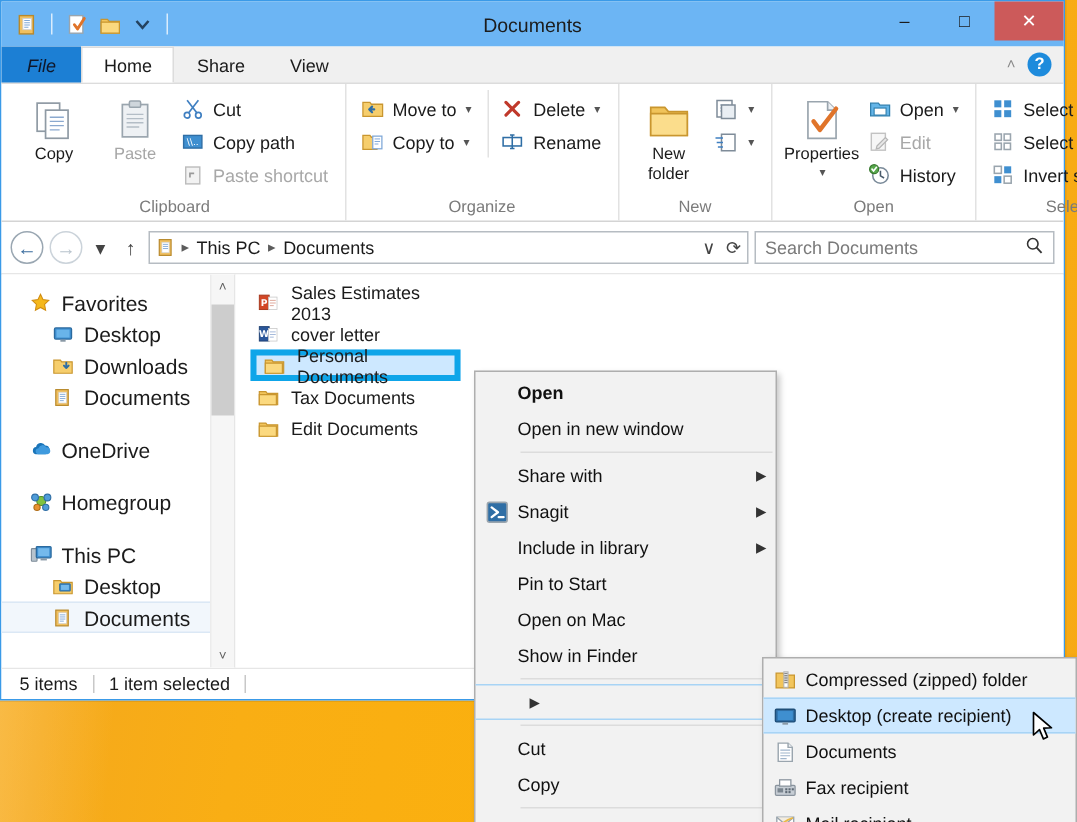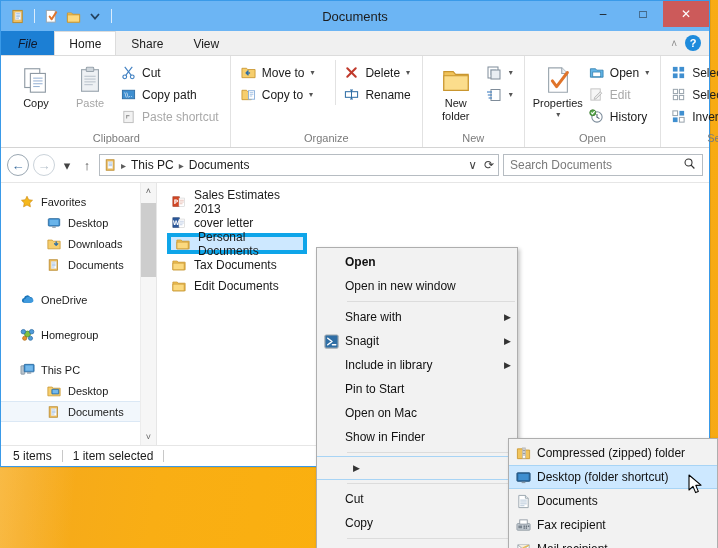--- a/index.html
+++ b/index.html
@@ -115,23 +115,23 @@
   .wbody { flex: 1; display: flex; min-height: 0; border-top: 1px solid #e6e6e6; }
 
   
   .navpane {
     width: 156px; background: #fff; border-right: 1px solid #e6e6e6;
     position: relative; overflow: hidden; flex: none;
   }
   .navlist { padding: 8px 0 0 0; }
   .navitem {
     display: flex; align-items: center; gap: 6px; height: 21px;
-    padding-left: 18px; font-size: 11px; color: #1b1b1b; white-space: nowrap;
-  }
-  .navitem.child { padding-left: 45px; }
+    padding-left: 18px; font-size: 14px; color: #1b1b1b; white-space: nowrap;
+  }
+  .navitem.child { padding-left: 33px; }
   .navitem.sel { background: #f2f7fc; border: 1px solid #dbe8f5; border-left: none; border-right: none; }
   .navitem .ic { width: 16px; height: 16px; flex: none; display: flex; align-items: center; justify-content: center; }
   .navgap { height: 14px; }
   .scrollbar {
     position: absolute; right: 0; top: 0; bottom: 0; width: 16px; background: #f6f6f6;
     border-left: 1px solid #ececec; display: flex; flex-direction: column; align-items: center;
   }
   .sb-arrow { height: 16px; width: 16px; display: flex; align-items: center; justify-content: center; color: #606060; font-size: 9px; }
   .sb-track { flex: 1; width: 16px; position: relative; }
   .sb-thumb { position: absolute; top: 4px; left: 0; width: 16px; height: 74px; background: #cdcdcd; }
@@ -331,21 +331,21 @@
                     <line x1="9.3" y1="6" x2="13.2" y2="6"></line>
                     <line x1="9.3" y1="7.8" x2="13.2" y2="7.8"></line>
                     <line x1="9.3" y1="9.6" x2="12" y2="9.6"></line>
                   </g>
                 </svg>
             </span>
             <span>Copy to</span>
             <span class="caret">▾</span>
           </div>
         </div>
-        <div class="smallcol" style="border-left:1px solid #e2e2e2; padding-left:4px; margin-left:16px;">
+        <div class="smallcol" style="border-left:1px solid #e2e2e2; padding-left:4px; margin-left:6px;">
           <div class="smallbtn">
             <span class="ic">
               <svg width="15" height="15" viewBox="0 0 16 16">
                   <g stroke="#c0392b" stroke-width="2.2" stroke-linecap="round">
                     <line x1="3.5" y1="3.5" x2="12.5" y2="12.5"></line>
                     <line x1="12.5" y1="3.5" x2="3.5" y2="12.5"></line>
                   </g>
                 </svg>
             </span>
             <span>Delete</span>
@@ -829,21 +829,21 @@
   <div class="ctxitem hl">
     <span class="gutter">
       <span class="ic">
         <svg width="15" height="15" viewBox="0 0 16 16">
             <rect x="1" y="3" width="14" height="9" rx=".8" fill="#2f6ea5" stroke="#1f4e78" stroke-width="1"></rect>
             <rect x="2.6" y="4.3" width="10.8" height="6.4" fill="#3f8fd0"></rect>
             <rect x="6" y="12.5" width="4" height="1.5" fill="#8a99a6"></rect>
           </svg>
       </span>
     </span>
-    <span class="lbl">Desktop (folder shortcut)</span>
+    <span class="lbl">Desktop (create recipient)</span>
   </div>
   <div class="ctxitem">
     <span class="gutter">
       <span class="ic">
         <svg width="15" height="15" viewBox="0 0 16 16">
             <path d="M3 1.5 h7 l3 3 v10 h-10 z" fill="#fff" stroke="#9aa5ae" stroke-width="1"></path>
             <path d="M10 1.5 v3 h3" fill="#eef1f4" stroke="#9aa5ae" stroke-width="1"></path>
             <g stroke="#9fb5cc" stroke-width=".8">
               <line x1="4.5" y1="6.5" x2="11.5" y2="6.5"></line>
               <line x1="4.5" y1="8.5" x2="11.5" y2="8.5"></line>

